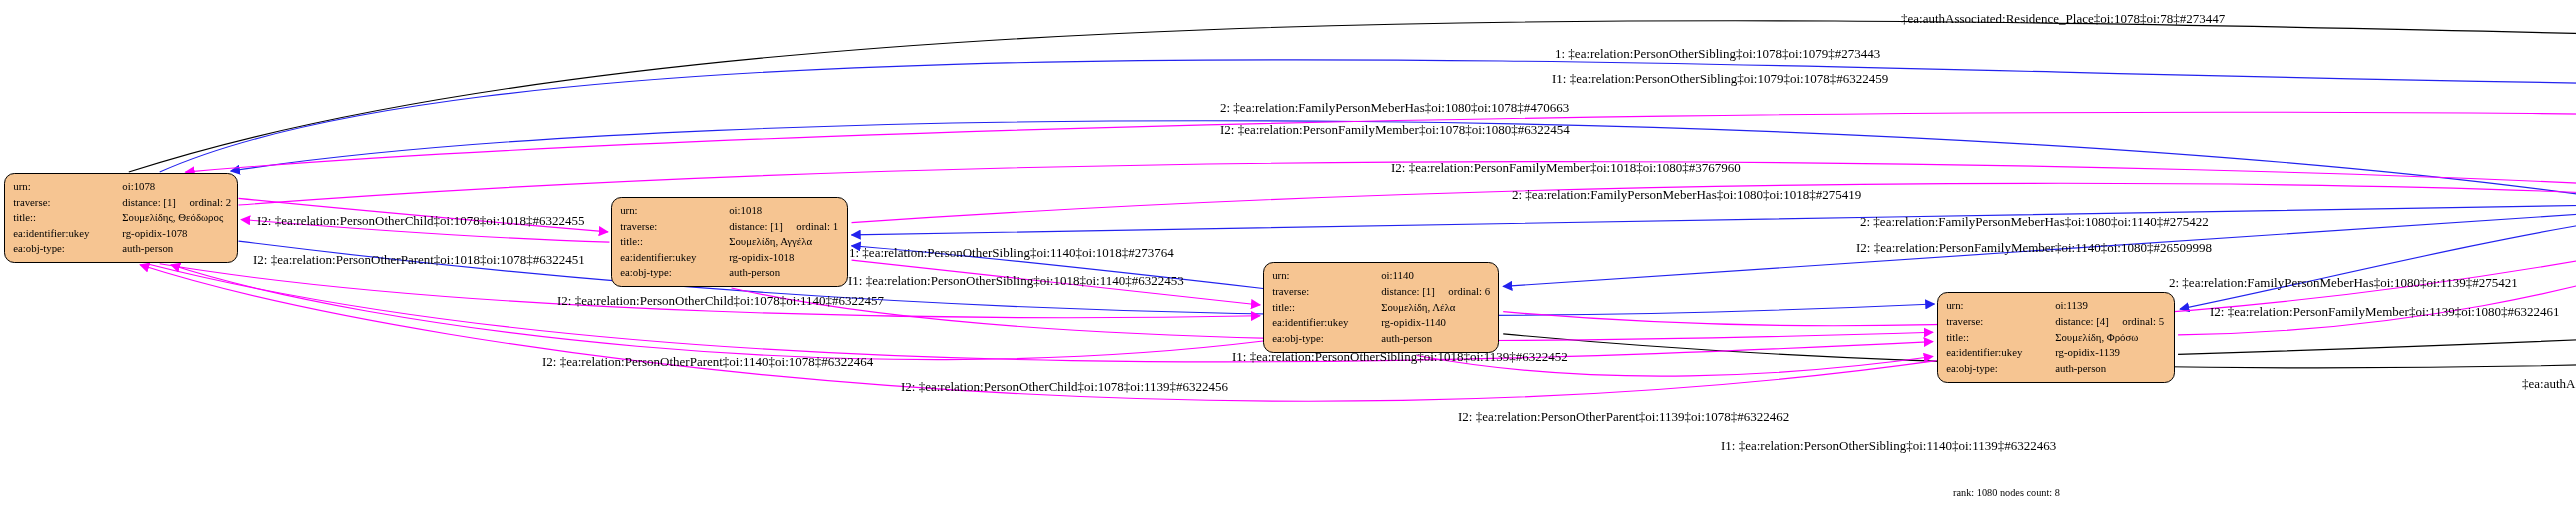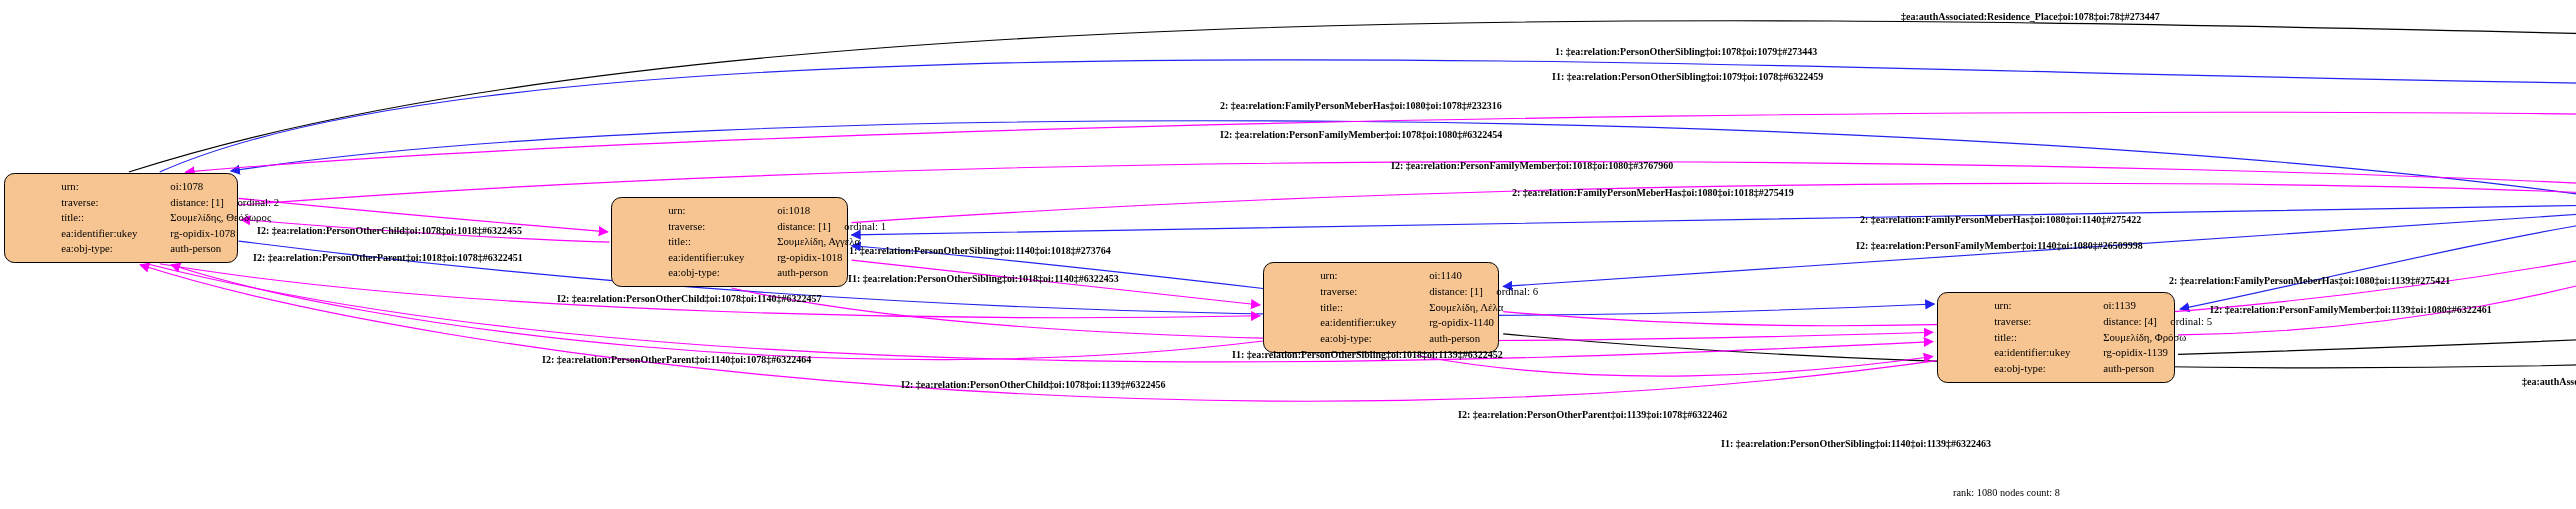--- a/index.html
+++ b/index.html
@@ -1,23 +1,23 @@
 <!DOCTYPE html>
 <html style="font-size:8.2px"><head>
 <meta charset="utf-8">
 <style>
   html,body{margin:0;padding:0;background:#ffffff;}
   body{width:4097px;height:509px;position:relative;font-family:"Liberation Serif",serif;}
   #edges{position:absolute;left:0;top:0;width:4097px;height:509px;}
   .node{position:absolute;background:#f6c592;border:0.8px solid #000;border-radius:10.3px;
         box-sizing:border-box;padding:5.2px 0;display:flex;flex-direction:column;justify-content:space-around;}
   .row{display:flex;font-size:10.8px;line-height:1.25;white-space:pre;padding:0 8.2px;}
-  .row .k{width:109px;flex:0 0 109px;margin-left:48px;}
+  .row .k{width:109px;flex:0 0 109px;}
   .row .v{flex:1;}
-  .elabel{position:absolute;font-size:10px;color:#000;white-space:nowrap;font-weight:bold;}
+  .elabel{position:absolute;font-size:13px;color:#000;white-space:nowrap;}
   .footer{position:absolute;left:1953px;top:487px;font-size:10.3px;color:#000;white-space:nowrap;text-align:center;}
 </style>
 </head>
 <body>
 
 <svg id="edges" viewBox="0 0 7953 988" xmlns="http://www.w3.org/2000/svg">
   <defs>
     <marker id="arr-b" viewBox="0 0 10 10" refX="9" refY="5" markerWidth="9" markerHeight="9" orient="auto-start-reverse">
         <path d="M0,0 L10,5 L0,10 z" fill="#2222ee"></path>
       </marker>
@@ -93,30 +93,30 @@
   <div class="row"><span class="k">urn:</span><span class="v">oi:1139</span></div>
   <div class="row"><span class="k">traverse:</span><span class="v">distance: [4]     ordinal: 5</span></div>
   <div class="row"><span class="k">title::</span><span class="v">Σουμελίδη, Φρόσω</span></div>
   <div class="row"><span class="k">ea:identifier:ukey</span><span class="v">rg-opidix-1139</span></div>
   <div class="row"><span class="k">ea:obj-type:</span><span class="v">auth-person</span></div>
 </div>
 
 <div class="elabel" style="left:1901px;top:11.3px">‡ea:authAssociated:Residence_Place‡oi:1078‡oi:78‡#273447</div>
 <div class="elabel" style="left:1555px;top:46px">1: ‡ea:relation:PersonOtherSibling‡oi:1078‡oi:1079‡#273443</div>
 <div class="elabel" style="left:1552px;top:71px">I1: ‡ea:relation:PersonOtherSibling‡oi:1079‡oi:1078‡#6322459</div>
-<div class="elabel" style="left:1220px;top:100px">2: ‡ea:relation:FamilyPersonMeberHas‡oi:1080‡oi:1078‡#232316</div>
-<div class="elabel" style="left:1220px;top:129px">I2: ‡ea:relation:PersonFamilyMember‡oi:1078‡oi:1080‡#6322454</div>
+<div class="elabel" style="left:1220px;top:100px">2: ‡ea:relation:FamilyPersonMeberHas‡oi:1080‡oi:1078‡#470663</div>
+<div class="elabel" style="left:1220px;top:122px">I2: ‡ea:relation:PersonFamilyMember‡oi:1078‡oi:1080‡#6322454</div>
 <div class="elabel" style="left:1391px;top:160px">I2: ‡ea:relation:PersonFamilyMember‡oi:1018‡oi:1080‡#3767960</div>
 <div class="elabel" style="left:1512px;top:187px">2: ‡ea:relation:FamilyPersonMeberHas‡oi:1080‡oi:1018‡#275419</div>
 <div class="elabel" style="left:1860px;top:214px">2: ‡ea:relation:FamilyPersonMeberHas‡oi:1080‡oi:1140‡#275422</div>
 <div class="elabel" style="left:1856px;top:240px">I2: ‡ea:relation:PersonFamilyMember‡oi:1140‡oi:1080‡#26509998</div>
 <div class="elabel" style="left:2169px;top:275px">2: ‡ea:relation:FamilyPersonMeberHas‡oi:1080‡oi:1139‡#275421</div>
 <div class="elabel" style="left:2210px;top:304px">I2: ‡ea:relation:PersonFamilyMember‡oi:1139‡oi:1080‡#6322461</div>
 
-<div class="elabel" style="left:257px;top:225px">I2: ‡ea:relation:PersonOtherChild‡oi:1078‡oi:1018‡#6322455</div>
+<div class="elabel" style="left:257px;top:213px">I2: ‡ea:relation:PersonOtherChild‡oi:1078‡oi:1018‡#6322455</div>
 <div class="elabel" style="left:253px;top:252px">I2: ‡ea:relation:PersonOtherParent‡oi:1018‡oi:1078‡#6322451</div>
 <div class="elabel" style="left:849px;top:245px">1: ‡ea:relation:PersonOtherSibling‡oi:1140‡oi:1018‡#273764</div>
 <div class="elabel" style="left:848px;top:273px">I1: ‡ea:relation:PersonOtherSibling‡oi:1018‡oi:1140‡#6322453</div>
 <div class="elabel" style="left:557px;top:293px">I2: ‡ea:relation:PersonOtherChild‡oi:1078‡oi:1140‡#6322457</div>
 <div class="elabel" style="left:1232px;top:349px">I1: ‡ea:relation:PersonOtherSibling‡oi:1018‡oi:1139‡#6322452</div>
 <div class="elabel" style="left:542px;top:354px">I2: ‡ea:relation:PersonOtherParent‡oi:1140‡oi:1078‡#6322464</div>
 <div class="elabel" style="left:901px;top:379px">I2: ‡ea:relation:PersonOtherChild‡oi:1078‡oi:1139‡#6322456</div>
 <div class="elabel" style="left:1458px;top:409px">I2: ‡ea:relation:PersonOtherParent‡oi:1139‡oi:1078‡#6322462</div>
 <div class="elabel" style="left:1721px;top:438px">I1: ‡ea:relation:PersonOtherSibling‡oi:1140‡oi:1139‡#6322463</div>
 <div class="elabel" style="left:2522px;top:376px">‡ea:authAssociated:Residence_Place‡oi:1140‡oi:78‡#273759</div>

